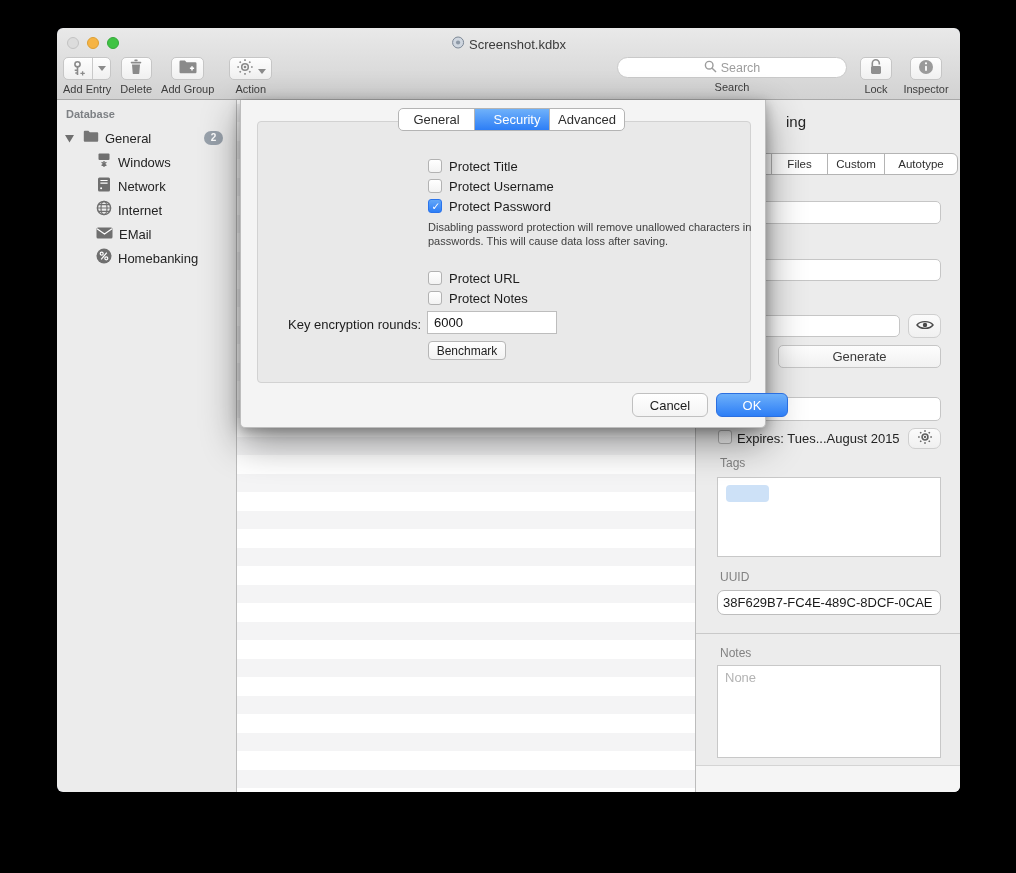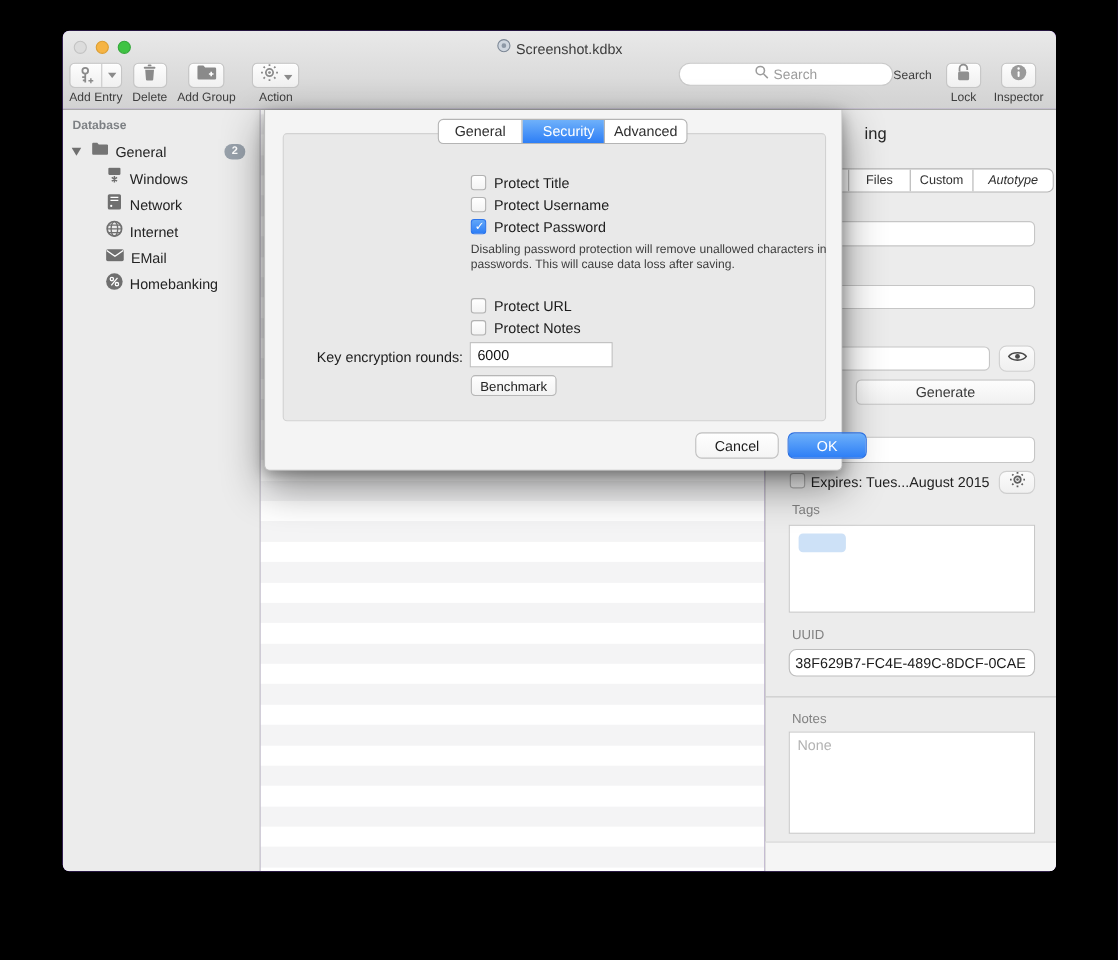--- a/index.html
+++ b/index.html
@@ -1,39 +1,39 @@
 <!DOCTYPE html>
 <html style="--accent: #2d7ef6; --traffic-yellow: #f6b444; --traffic-green: #3fc343; --badge-gray: #98a1ab; --tag-pill-blue: #cde1f7;"><head>
 <meta charset="utf-8">
 <style>
   * { margin:0; padding:0; box-sizing:border-box; }
   html,body { width:1016px; height:873px; background:#000; font-family:"Liberation Sans","DejaVu Sans",sans-serif; -webkit-font-smoothing:antialiased; }
   .canvas { position:relative; width:1016px; height:873px; background:#000; overflow:hidden; }
 
-  .window { position:absolute; left:57px; top:28px; width:903px; height:764px; border-radius:6px; overflow:hidden; background:#6d28d9; box-shadow:0 25px 70px rgba(0,0,0,.7); }
+  .window { position:absolute; left:57px; top:28px; width:903px; height:764px; border-radius:6px; overflow:hidden; background:#0f172a; box-shadow:0 25px 70px rgba(0,0,0,.7); }
 
   
   .header { position:relative; height:72px; background:linear-gradient(#e9e9e9,#d2d2d2); border-bottom:1px solid #a8a8a8; }
   .traffic { position:absolute; left:10px; top:9px; display:flex; gap:8px; }
   .tl { width:12px; height:12px; border-radius:50%; }
   .tl.close { background:#dcdcdc; border:1px solid #c3c3c3; }
   .tl.min { background:var(--traffic-yellow,#f6b444); border:1px solid #dd9f33; }
   .tl.max { background:var(--traffic-green,#3fc343); border:1px solid #35a83b; }
   .titlegroup { position:absolute; left:50%; top:7px; transform:translateX(-50%); display:flex; align-items:center; gap:5px; }
   .titletext { font-size:13px; color:#3b3b3b; }
 
   .tool { display:flex; flex-direction:column; align-items:center; }
   .tbtn { height:23px; display:flex; align-items:center; justify-content:center; background:linear-gradient(#fdfdfd,#f0f0f0); border:1px solid #c6c6c6; border-radius:5px; box-shadow:inset 0 1px 0 rgba(255,255,255,.7); }
   .tlabel { margin-top:3px; font-size:11px; color:#3d3d3d; }
   .leftcluster { position:absolute; left:6px; top:29px; display:flex; gap:9px; }
   .split { display:flex; padding:0; overflow:hidden; }
   .split .seg-main { width:29px; height:100%; display:flex; align-items:center; justify-content:center; }
   .split .seg-arrow { width:19px; height:100%; display:flex; align-items:center; justify-content:center; border-left:1px solid #c9c9c9; }
 
-  .searchcol { position:absolute; left:560px; top:29px; width:230px; display:flex; flex-direction:row; align-items:center; }
+  .searchcol { position:absolute; left:560px; top:29px; width:230px; display:flex; flex-direction:column; align-items:center; }
   .searchfield { width:230px; height:21px; background:#fff; border:1px solid #c9c9c9; border-radius:11px; display:flex; align-items:center; justify-content:center; gap:4px; }
   .searchph { font-size:12.5px; color:#9d9d9d; }
   .lockcol { position:absolute; left:795px; top:29px; width:48px; }
   .inspcol { position:absolute; left:845px; top:29px; width:48px; }
   .lockcol .tbtn,.inspcol .tbtn { width:32px; margin:0 auto; }
   .lockcol .tlabel,.inspcol .tlabel { text-align:center; }
 
   
   .mainrow { display:flex; height:692px; }
   .sidebar { position:relative; width:180px; background:#ececec; border-right:1px solid #bcbcbc; }
@@ -66,21 +66,21 @@
   .roundslabel { position:absolute; left:20px; top:217px; width:160px; text-align:right; font-size:13px; color:#1c1c1c; z-index:2; }
   .roundsfield { position:absolute; left:186px; top:211px; width:130px; height:23px; border:1px solid #bdbdbd; background:#fff; font-size:13px; padding:0 6px; color:#111; font-family:inherit; z-index:2; }
   .benchbtn { position:absolute; left:187px; top:241px; width:78px; height:19px; background:linear-gradient(#fefefe,#f2f2f2); border:1px solid #b6b6b6; border-radius:4px; font-size:12px; color:#222; display:flex; align-items:center; justify-content:center; z-index:2; }
   .btn { display:flex; align-items:center; justify-content:center; font-size:13px; border-radius:6px; }
   .cancelbtn { position:absolute; left:391px; top:293px; width:76px; height:24px; background:linear-gradient(#ffffff,#f4f4f4); border:1px solid #c0c0c0; color:#1c1c1c; }
   .okbtn { position:absolute; left:475px; top:293px; width:72px; height:24px; background:linear-gradient(#6db0fa,var(--accent,#2272f4)); border:1px solid #2b6fe0; color:#fff; }
 
   
   .insp-title { position:absolute; left:90px; top:13px; font-size:15px; color:#262626; }
   .insp-tabs { position:absolute; left:17px; top:53px; height:22px; font-size:11.5px; border-radius:6px; }
-  .insp-tabs .s0 { width:57px; } .insp-tabs .s1 { width:56px; } .insp-tabs .s2 { width:57px; } .insp-tabs .s3 { width:73px;font-style:italic; }
+  .insp-tabs .s0 { width:57px; } .insp-tabs .s1 { width:56px; } .insp-tabs .s2 { width:57px; } .insp-tabs .s3 { width:73px; }
   .ifield { position:absolute; background:#fff; border:1px solid #c6c6c6; border-radius:5px; font-size:13px; padding:0 6px; color:#111; font-family:inherit; }
   .iconbtn { position:absolute; background:linear-gradient(#fbfbfb,#f0f0f0); border:1px solid #cfcfcf; border-radius:7px; display:flex; align-items:center; justify-content:center; }
   .genbtn { position:absolute; left:82px; top:245px; width:163px; height:23px; background:linear-gradient(#fdfdfd,#f1f1f1); border:1px solid #c6c6c6; border-radius:5px; font-size:13px; color:#3a3a3a; display:flex; align-items:center; justify-content:center; }
   .ilabel { position:absolute; left:24px; font-size:12px; color:#828282; }
   .ibox { position:absolute; left:21px; width:224px; background:#fff; border:1px solid #c8c8c8; }
   .tagpill { position:absolute; left:8px; top:7px; width:43px; height:17px; border-radius:4px; background:var(--tag-pill-blue,#cde1f7); }
   .expireslabel { position:absolute; left:41px; top:331px; font-size:13px; color:#232323; }
   .uuidinput { position:absolute; left:21px; top:490px; width:224px; height:25px; border:1px solid #bdbdbd; border-radius:7px; background:#fff; font-size:13px; padding:0 5px; color:#1a1a1a; font-family:inherit; white-space:nowrap; overflow:hidden; }
   .divider { position:absolute; left:0; top:533px; width:265px; height:1px; background:#c9c9c9; }
   .notesarea { position:absolute; left:21px; top:565px; width:224px; height:93px; background:#fff; border:1px solid #c8c8c8; resize:none; font-family:inherit; font-size:13px; padding:4px 7px; color:#222; }

